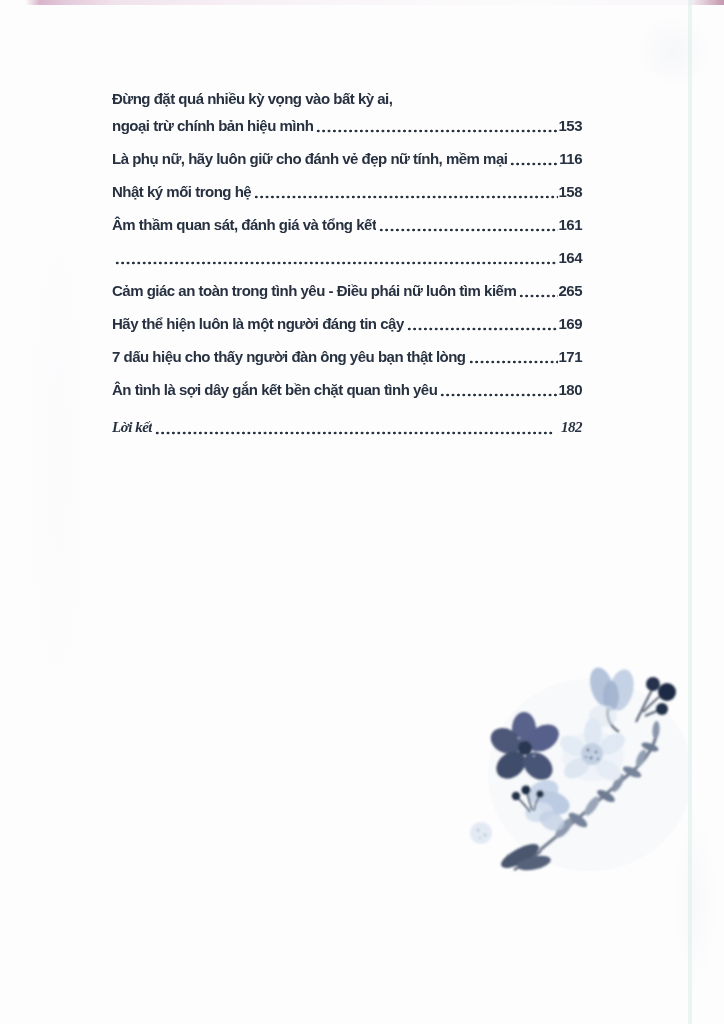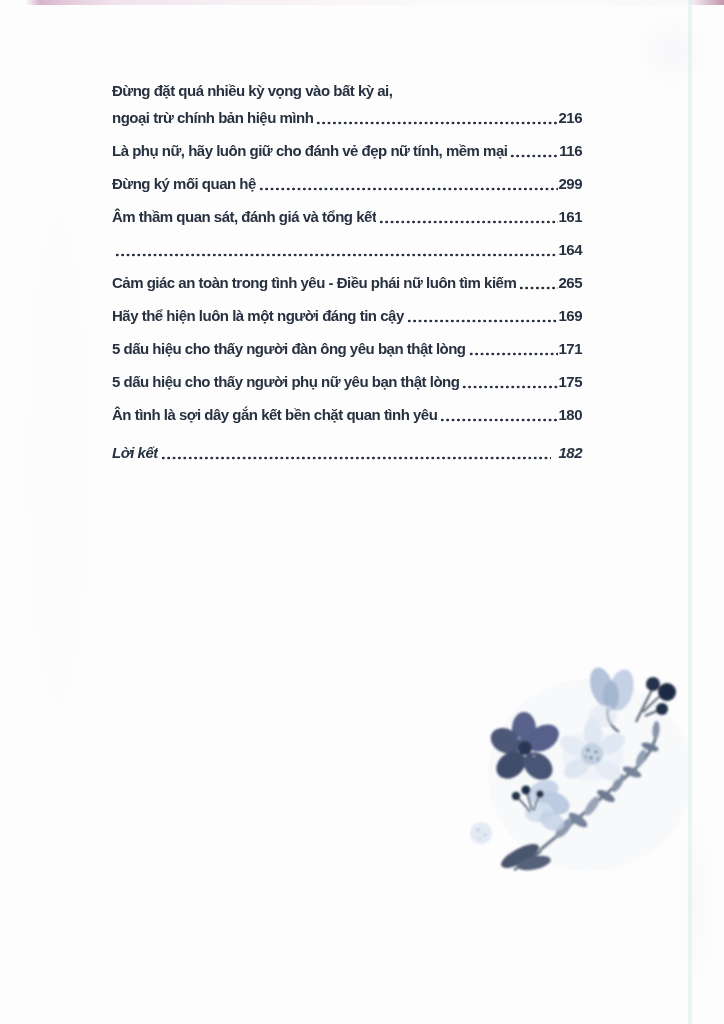--- a/index.html
+++ b/index.html
@@ -29,37 +29,37 @@
   }
   
   .edge-line {
     position: absolute; top: 0; bottom: 0; left: 688px; width: 4px;
     background: rgba(212,237,229,0.5);
   }
   
   .toc {
     position: absolute;
     left: 112px;
-    top: 80px;
+    top: 88px;
     width: 470px;
     color: #273140;
   }
   .toc-row {
     display: flex;
     align-items: baseline;
     line-height: 21px;
     margin-bottom: 12px;
     font-size: 15px;
     font-weight: 700;
     letter-spacing: -0.5px;
   }
   .toc-row.two-line-first { margin-bottom: 6px; }
   .toc-row.final { margin-top: 17px; }
   .toc-row.final .toc-label,
-  .toc-row.final .toc-page { font-style: italic; }
+  .toc-row.final .toc-page { font-style: italic; font-family: Liberation Serif, serif; }
   .toc-row.final .leader { margin-right: 7px; }
   .toc-label {
     white-space: nowrap;
     flex-shrink: 1;
     min-width: 0;
     overflow: hidden;
   }
   .leader {
     flex: 1 1 auto;
     min-width: 5px;
@@ -93,33 +93,33 @@
   <div class="toc">
 
     <div class="toc-row two-line-first no-leader">
       <span class="toc-label">Đừng đặt quá nhiều kỳ vọng vào bất kỳ ai,</span>
 
     </div>
 
     <div class="toc-row">
       <span class="toc-label">ngoại trừ chính bản hiệu mình</span>
       <span class="leader"></span>
-      <span class="toc-page">216</span>
+      <span class="toc-page">153</span>
     </div>
 
     <div class="toc-row">
       <span class="toc-label">Là phụ nữ, hãy luôn giữ cho đánh vẻ đẹp nữ tính, mềm mại</span>
       <span class="leader"></span>
       <span class="toc-page">116</span>
     </div>
 
     <div class="toc-row">
-      <span class="toc-label">Đừng ký mối quan hệ</span>
-      <span class="leader"></span>
-      <span class="toc-page">299</span>
+      <span class="toc-label">Nhật ký mối trong hệ</span>
+      <span class="leader"></span>
+      <span class="toc-page">158</span>
     </div>
 
     <div class="toc-row">
       <span class="toc-label">Âm thầm quan sát, đánh giá và tổng kết</span>
       <span class="leader"></span>
       <span class="toc-page">161</span>
     </div>
 
     <div class="toc-row">
       <span class="leader"></span>
@@ -132,30 +132,25 @@
       <span class="toc-page">265</span>
     </div>
 
     <div class="toc-row">
       <span class="toc-label">Hãy thể hiện luôn là một người đáng tin cậy</span>
       <span class="leader"></span>
       <span class="toc-page">169</span>
     </div>
 
     <div class="toc-row">
-      <span class="toc-label">5 dấu hiệu cho thấy người đàn ông yêu bạn thật lòng</span>
+      <span class="toc-label">7 dấu hiệu cho thấy người đàn ông yêu bạn thật lòng</span>
       <span class="leader"></span>
       <span class="toc-page">171</span>
     </div>
 
-    <div class="toc-row">
-      <span class="toc-label">5 dấu hiệu cho thấy người phụ nữ yêu bạn thật lòng</span>
-      <span class="leader"></span>
-      <span class="toc-page">175</span>
-    </div>
 
 
     <div class="toc-row">
       <span class="toc-label">Ân tình là sợi dây gắn kết bền chặt quan tình yêu</span>
       <span class="leader"></span>
       <span class="toc-page">180</span>
     </div>
 
     <div class="toc-row final">
       <span class="toc-label">Lời kết</span>

